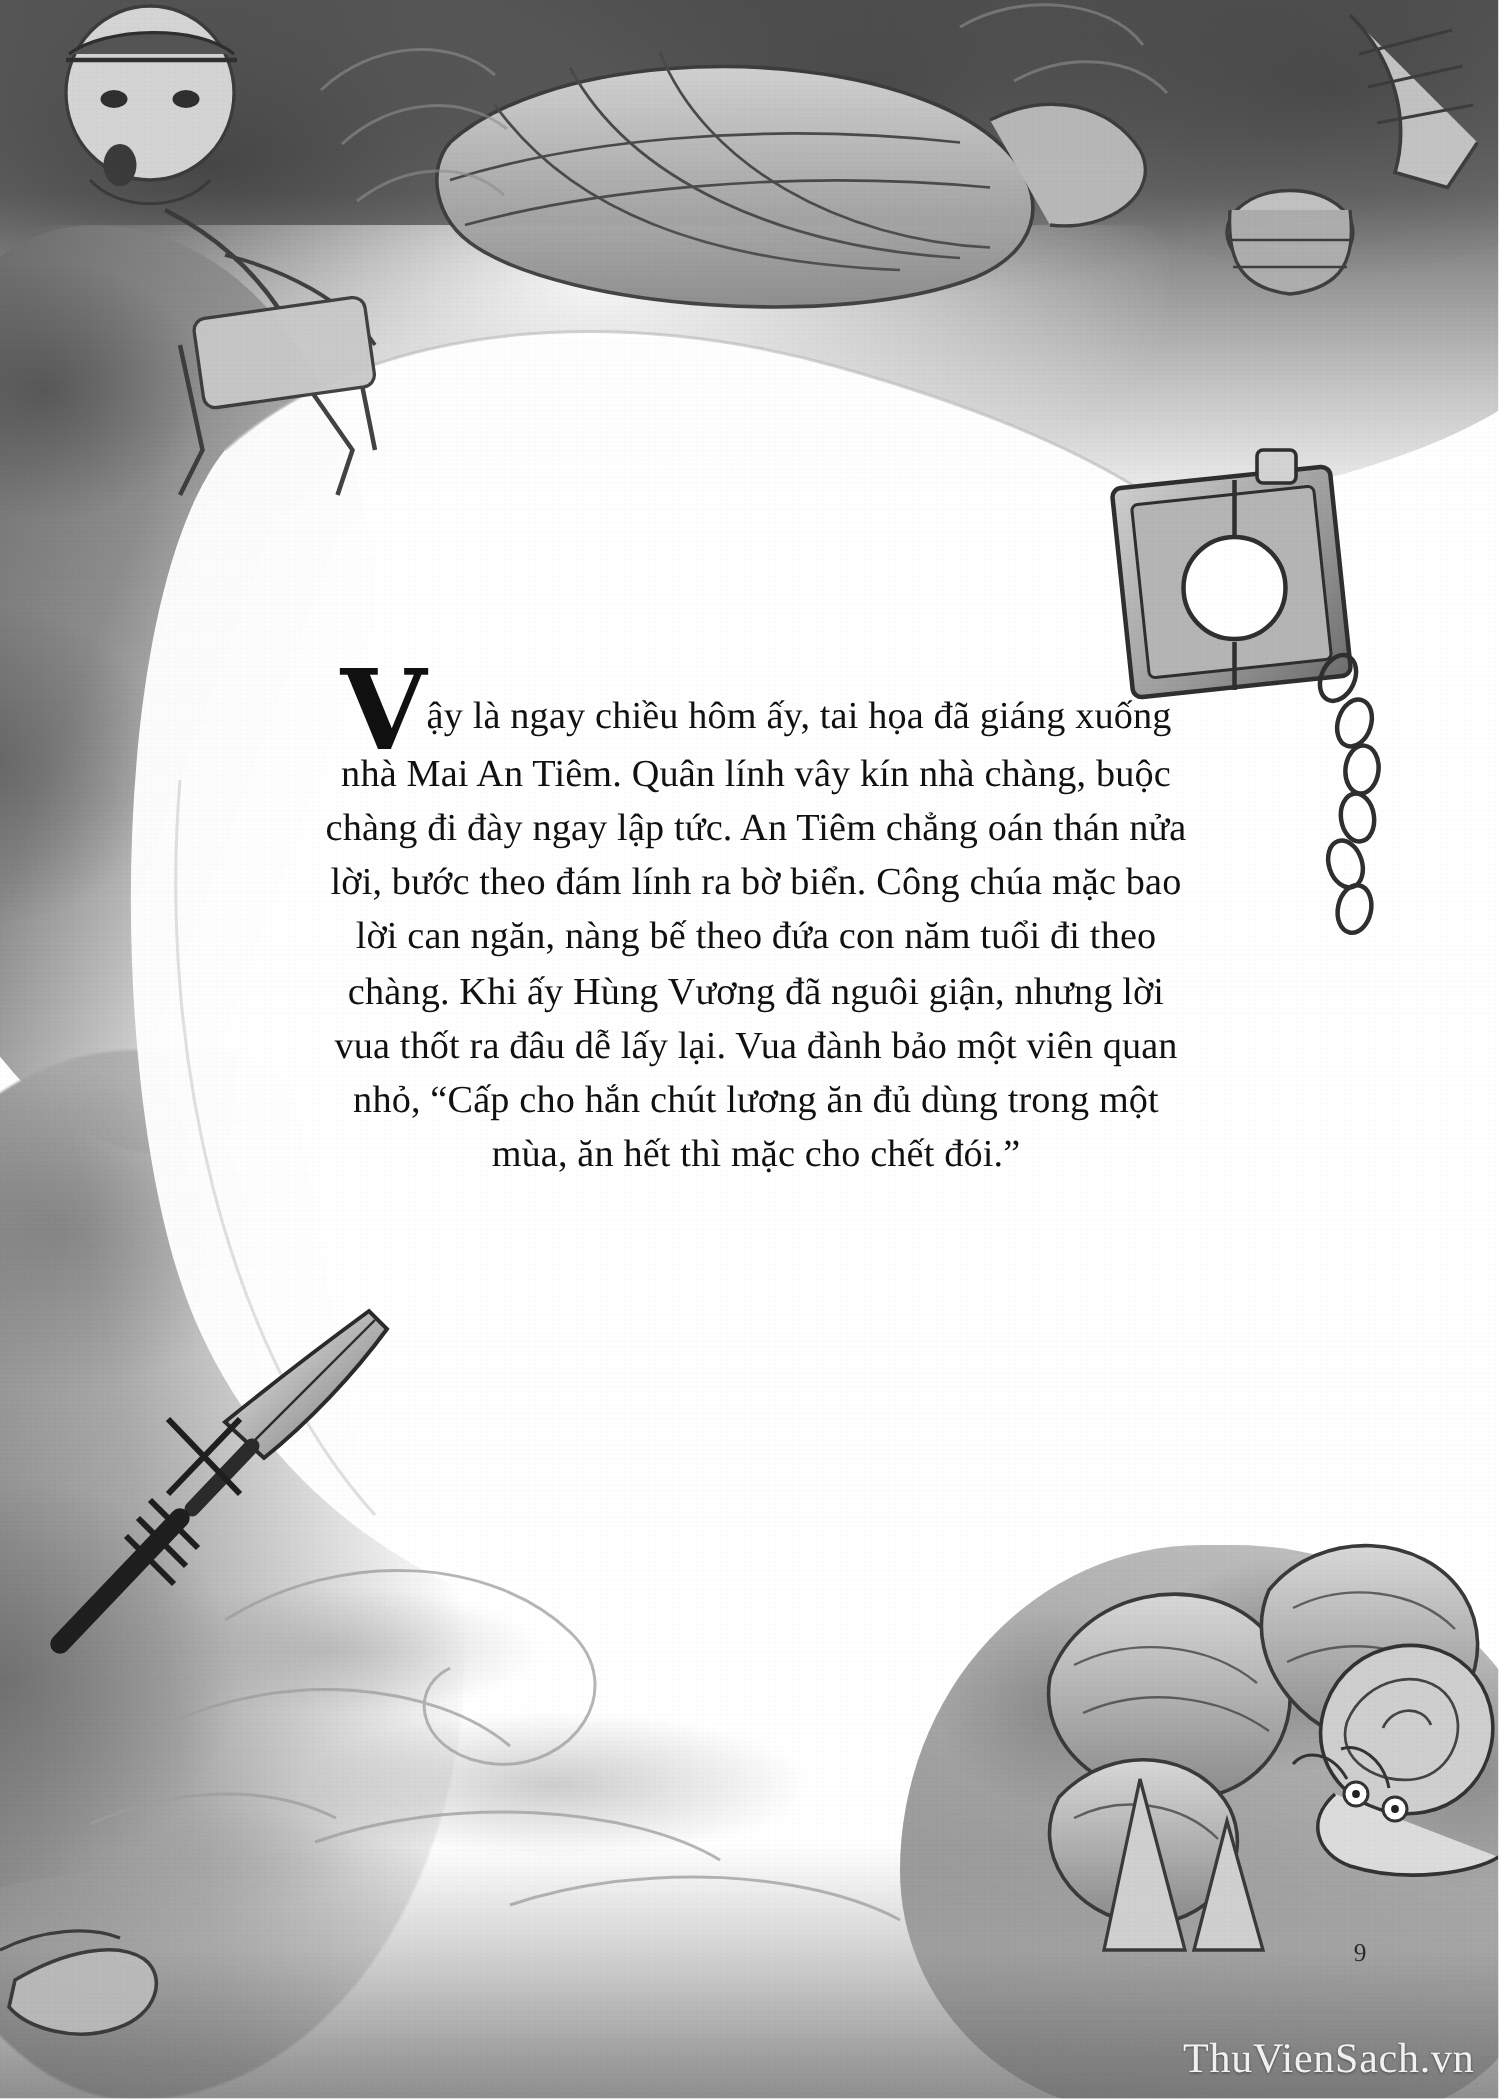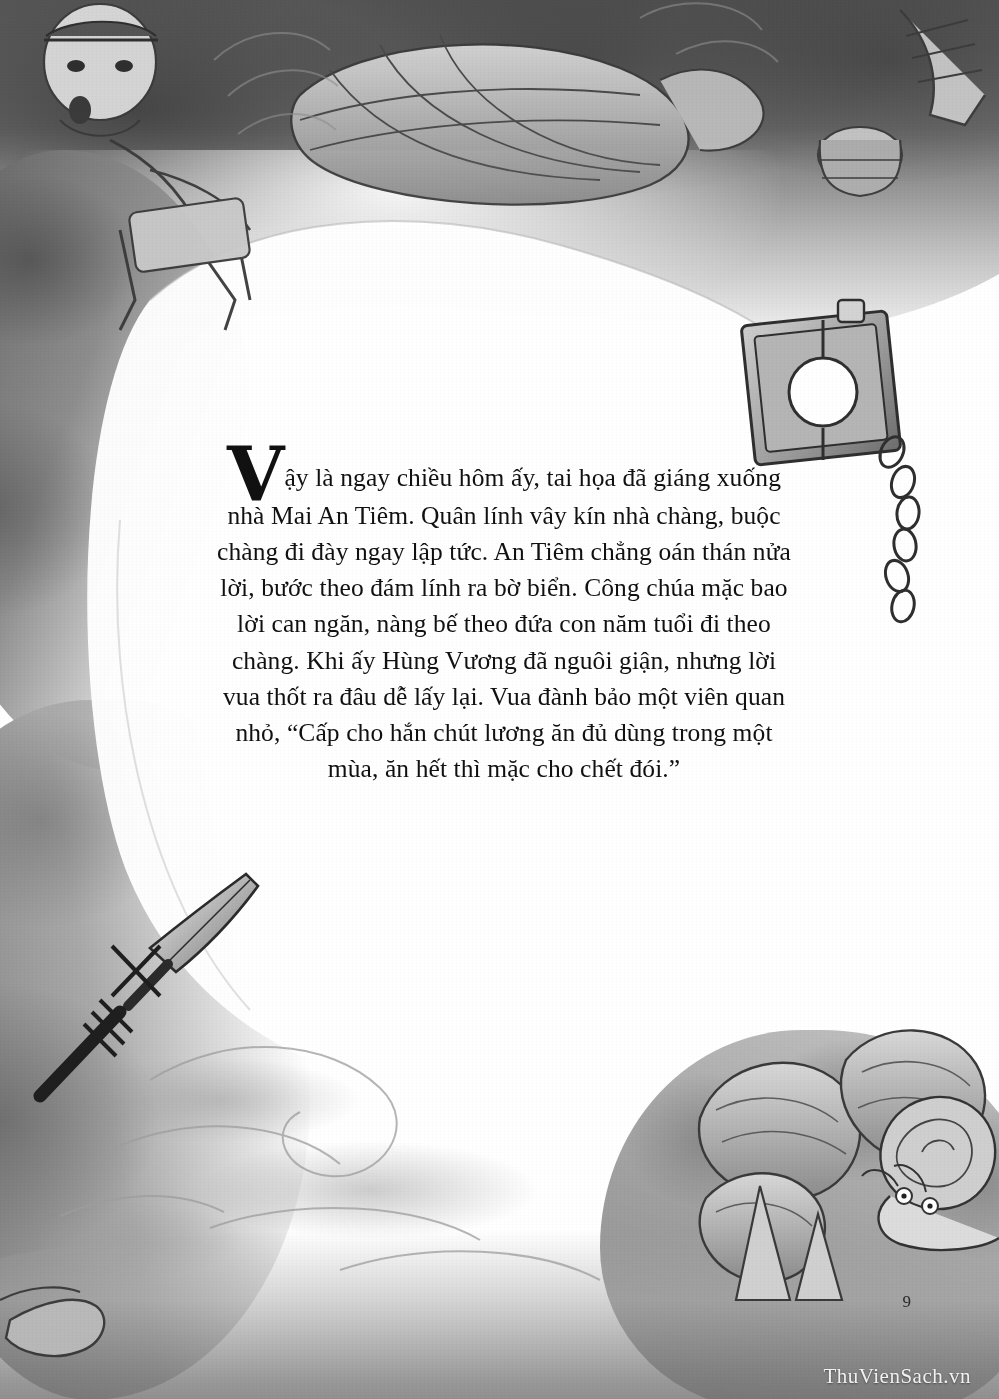--- a/index.html
+++ b/index.html
@@ -159,24 +159,24 @@
     position: absolute;
     right: 88px;
     top: 1292px;
     font-family: "Liberation Serif", serif;
     font-size: 17px;
     color: #2a2a2a;
   }
 
   .watermark {
     position: absolute;
-    right: 28px;
+    right: 16px;
     bottom: 10px;
     font-family: "Liberation Serif", serif;
-    font-size: 21px;
+    font-size: 28px;
     letter-spacing: .5px;
     color: rgba(255,255,255,.92);
     text-shadow: 0 1px 2px rgba(0,0,0,.45);
     white-space: nowrap;
   }
 </style>
 </head>
 <body>
 
 <div class="page">

